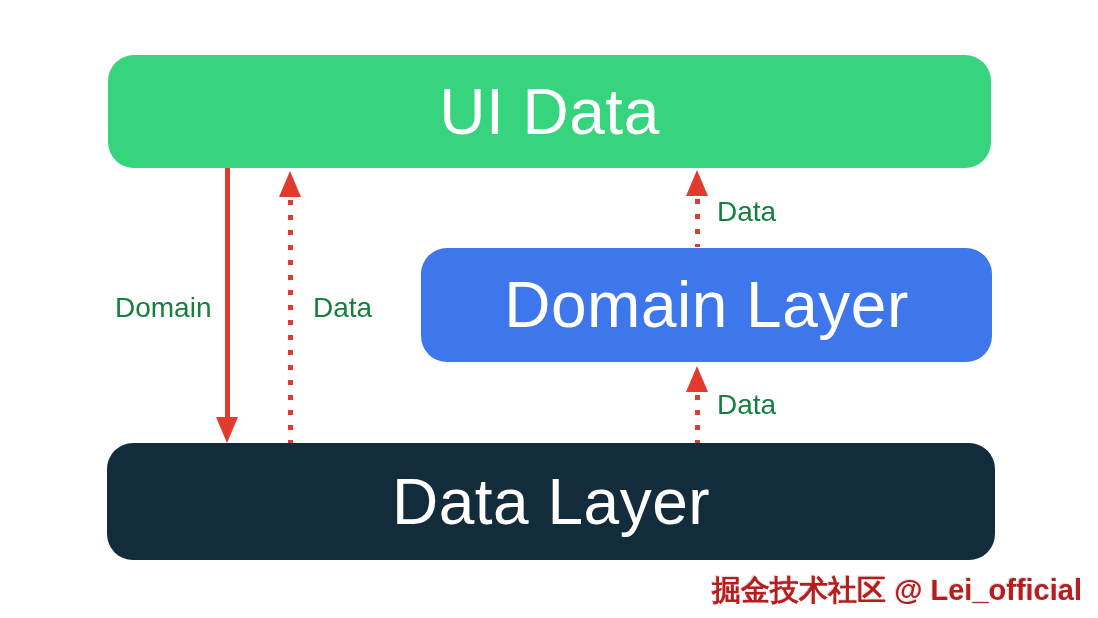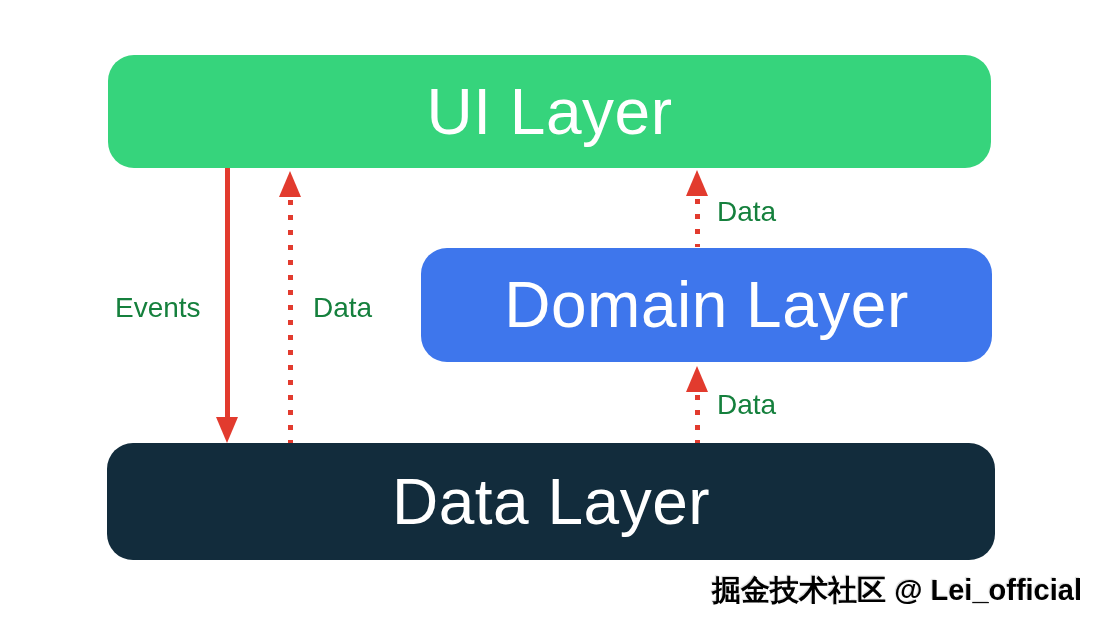--- a/index.html
+++ b/index.html
@@ -85,45 +85,45 @@
   #data-left-label       { left: 313px; top: 294px; }
   #data-domain-ui-label  { left: 717px; top: 198px; }
   #data-data-domain-label{ left: 717px; top: 391px; }
 
   #watermark {
     position: absolute;
     right: 16px;
     top: 571px;
     font-size: 29px;
     font-weight: 700;
-    color: #000000;
+    color: #b91c1c;
     text-shadow: 2px 2px 1px #ffffff, -1px -1px 1px rgba(140,140,140,0.35);
     white-space: nowrap;
   }
 </style>
 </head>
 <body>
 
 <div id="stage">
 
   <div id="ui-box" class="layer-box">
-    <span class="layer-label">UI Layer</span>
+    <span class="layer-label">UI Data</span>
   </div>
 
   <div id="domain-box" class="layer-box">
     <span class="layer-label">Domain Layer</span>
   </div>
 
   <div id="data-box" class="layer-box">
     <span class="layer-label">Data Layer</span>
   </div>
 
   <div id="events-line" class="arrow-line-solid"></div>
   <div id="events-head" class="arrowhead down"></div>
-  <div id="events-label" class="arrow-label">Events</div>
+  <div id="events-label" class="arrow-label">Domain</div>
 
   <div id="data-left-head" class="arrowhead up"></div>
   <div id="data-left-line" class="arrow-line-dotted"></div>
   <div id="data-left-label" class="arrow-label">Data</div>
 
   <div id="data-domain-ui-head" class="arrowhead up"></div>
   <div id="data-domain-ui-line" class="arrow-line-dotted"></div>
   <div id="data-domain-ui-label" class="arrow-label">Data</div>
 
   <div id="data-data-domain-head" class="arrowhead up"></div>

